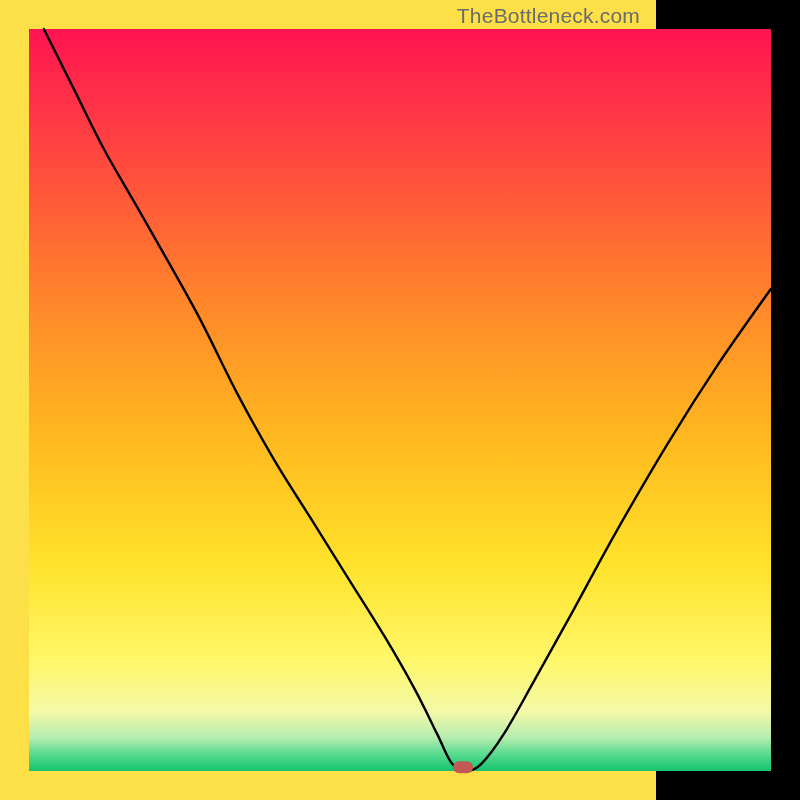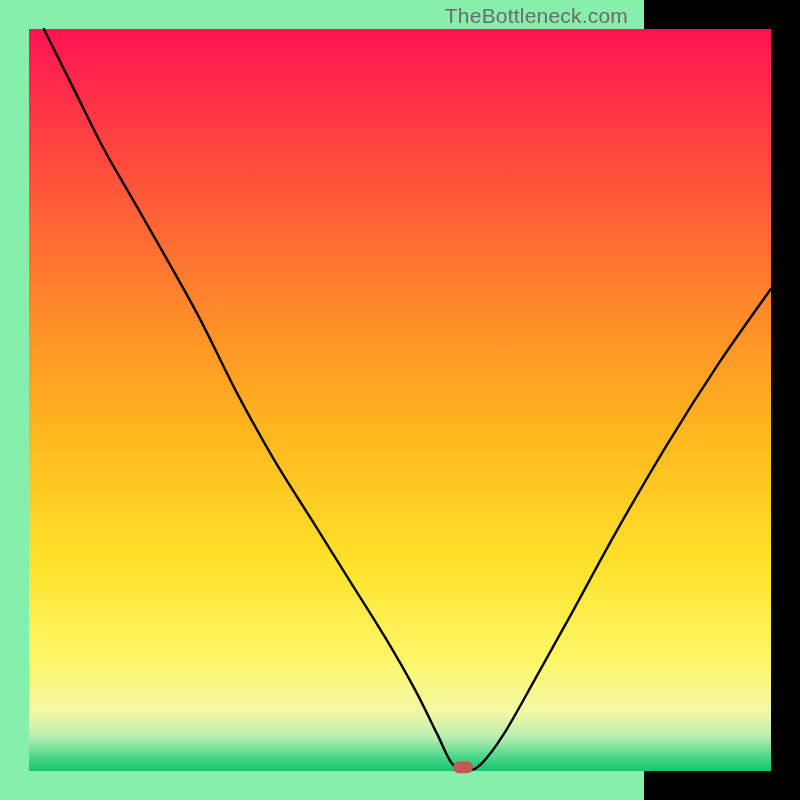--- a/index.html
+++ b/index.html
@@ -9,21 +9,22 @@
     height: 800px;
     background: #000000;
     overflow: hidden;
   }
   .frame {
     position: absolute;
     left: 0;
     top: 0;
     width: 644px;
     height: 800px;
-    background: #86efac;
+    background: #fde047;
+    padding-left: 12px;
   }
   .watermark {
     position: absolute;
     top: 4px;
     right: 16px;
     font-family: Arial, Helvetica, sans-serif;
     font-size: 21px;
     color: #6b6b6b;
     letter-spacing: 0.2px;
   }

